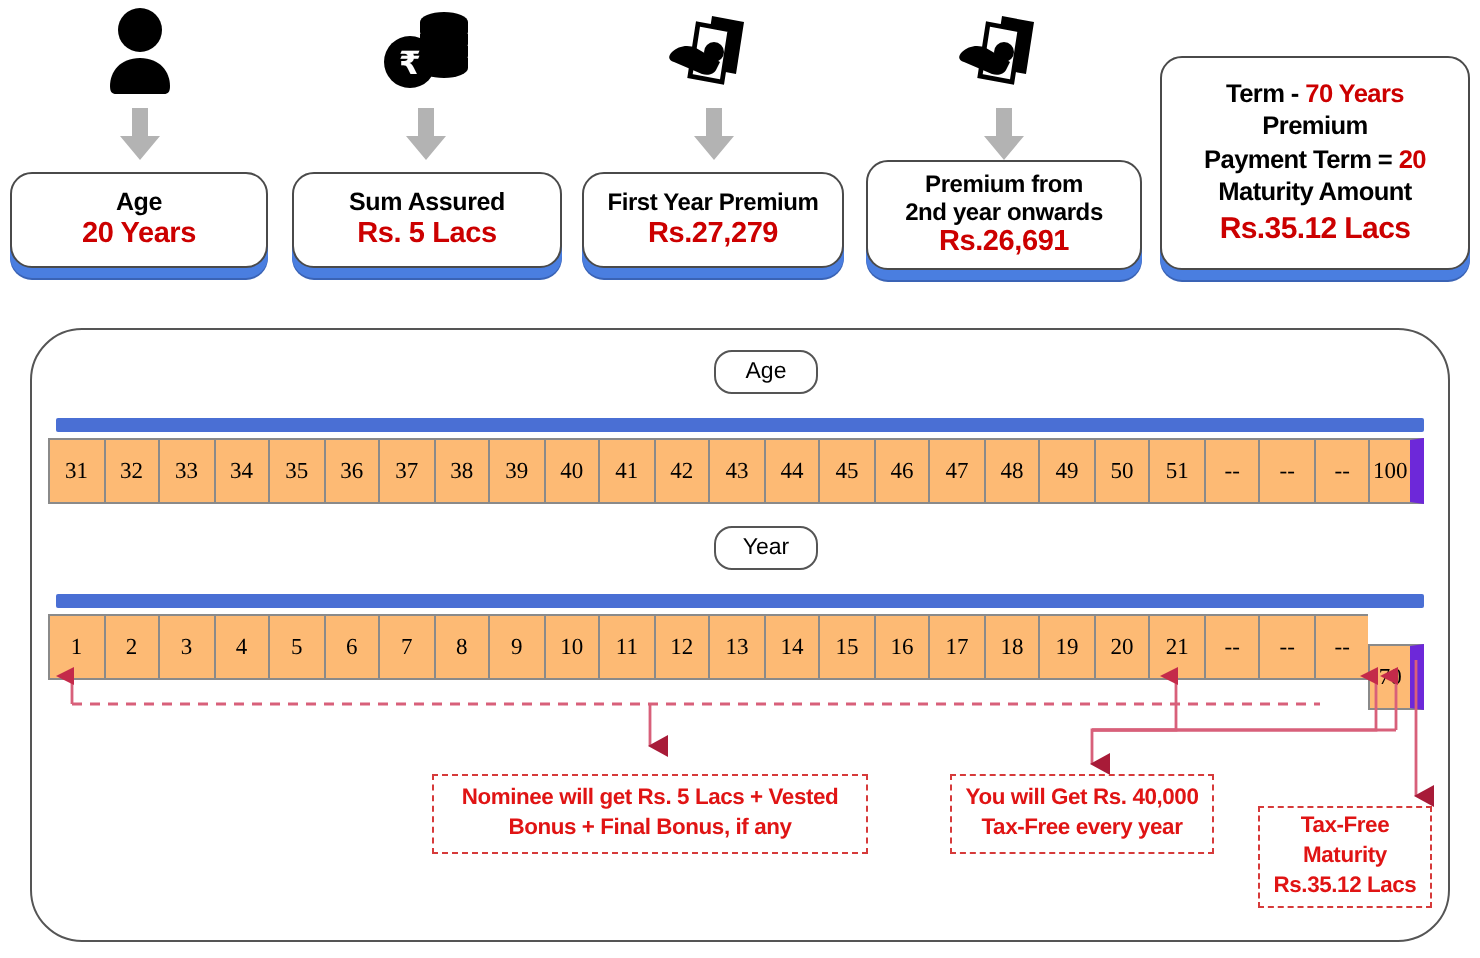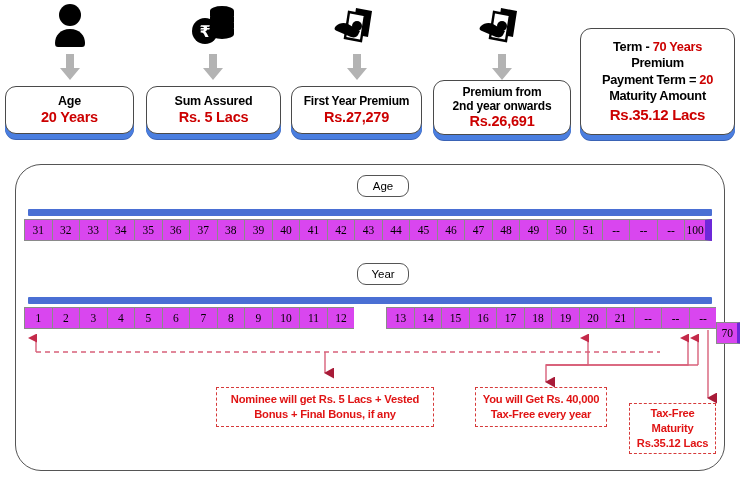--- a/index.html
+++ b/index.html
@@ -58,24 +58,24 @@
     font-size:11.5px;color:#000;
   }
 
   
   .bluebar{position:absolute;height:7px;background:#4a6fd4;border-radius:1px;}
 
   
   .scale{position:absolute;display:flex;}
   .cell{
     box-sizing:border-box;
-    height:22px;
+    height:33px;
     border:1px solid #8a8a8a;
     border-right:none;
-    background:#d946ef;
+    background:#fdba74;
     display:flex;align-items:center;justify-content:center;
     font-size:11.5px;color:#000;
     font-family:"Liberation Serif", serif;
   }
   .cell:last-child{border-right:7px solid #6d28d9;}
 
   
   .note{
     position:absolute;box-sizing:border-box;
     border:1.4px dashed #d63a3a;
@@ -238,21 +238,21 @@
       <div class="cell" style="width: 27.52px;">3</div>
       <div class="cell" style="width: 27.52px;">4</div>
       <div class="cell" style="width: 27.52px;">5</div>
       <div class="cell" style="width: 27.52px;">6</div>
       <div class="cell" style="width: 27.52px;">7</div>
       <div class="cell" style="width: 27.52px;">8</div>
       <div class="cell" style="width: 27.52px;">9</div>
       <div class="cell" style="width: 27.52px;">10</div>
       <div class="cell" style="width: 27.52px;">11</div>
       <div class="cell" style="width: 27.52px;">12</div>
-      <div class="cell" style="width: 27.52px; margin-left: 32px;">13</div>
+      <div class="cell" style="width: 27.52px;">13</div>
       <div class="cell" style="width: 27.52px;">14</div>
       <div class="cell" style="width: 27.52px;">15</div>
       <div class="cell" style="width: 27.52px;">16</div>
       <div class="cell" style="width: 27.52px;">17</div>
       <div class="cell" style="width: 27.52px;">18</div>
       <div class="cell" style="width: 27.52px;">19</div>
       <div class="cell" style="width: 27.52px;">20</div>
       <div class="cell" style="width: 27.52px;">21</div>
       <div class="cell" style="width: 27.52px;">--</div>
       <div class="cell" style="width: 27.52px;">--</div>

